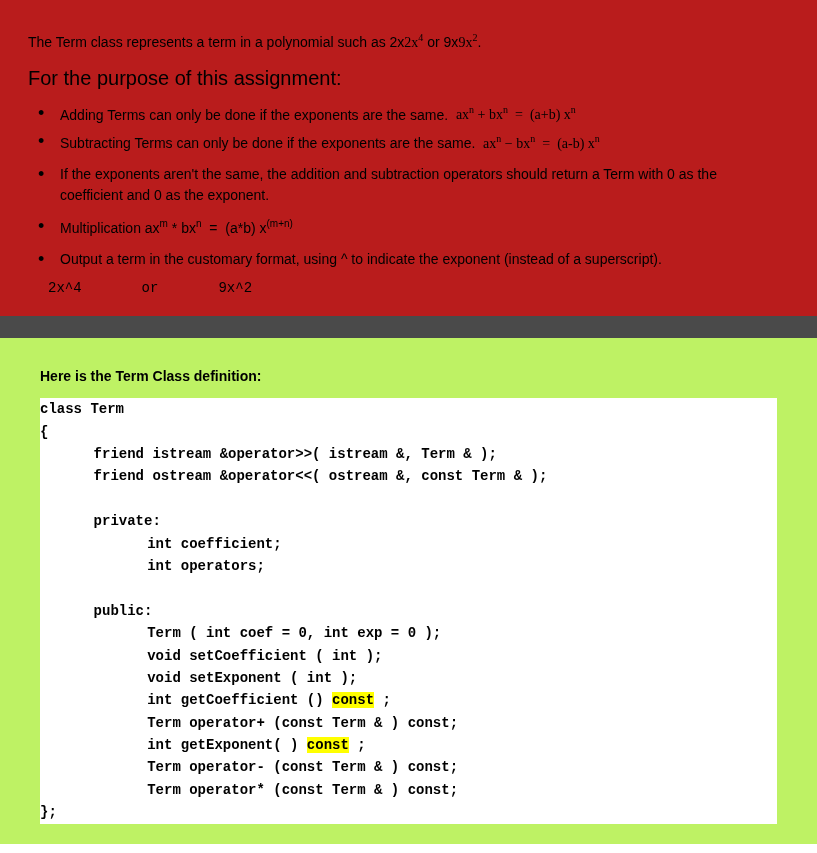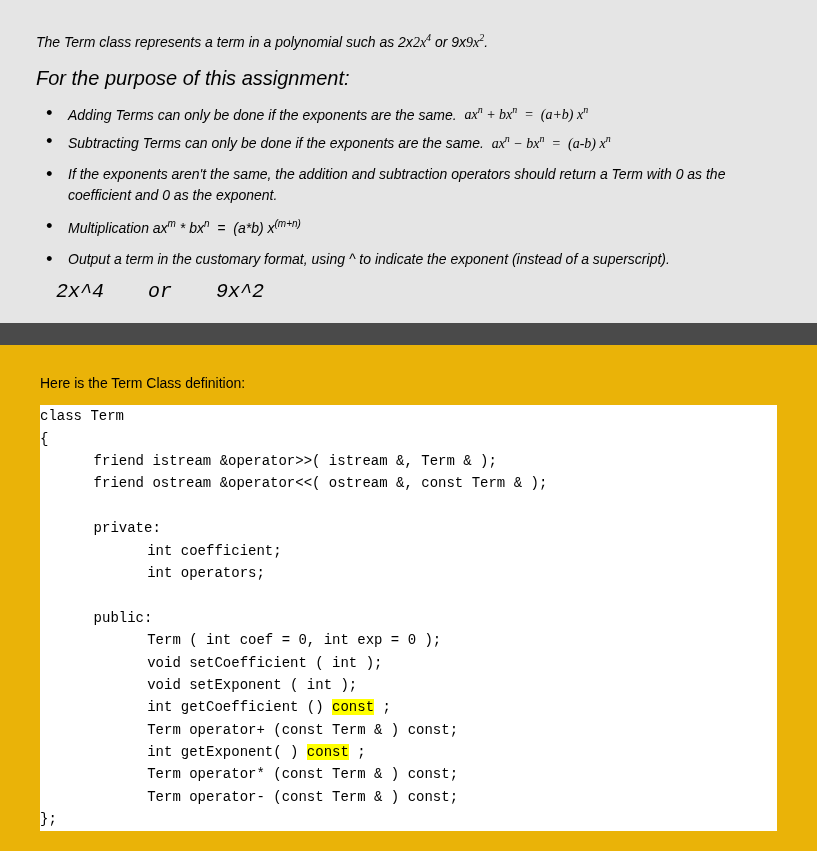--- a/index.html
+++ b/index.html
@@ -10,23 +10,22 @@
 
     body {
       font-family: Arial, sans-serif;
       font-size: 14px;
       color: #000;
       background: #fff;
       width: 817px;
     }
 
     .top-section {
-      background: #e5e5e5;
-      padding: 30px 40px 20px 36px;
-      font-style: italic;
+      background: #b91c1c;
+      padding: 30px 40px 20px 28px;
     }
 
     .intro-text {
       margin-bottom: 14px;
       font-size: 14px;
       line-height: 1.5;
     }
 
     .purpose-text {
       margin-bottom: 13px;
@@ -63,22 +62,23 @@
       vertical-align: super;
     }
 
     .divider-bar {
       height: 22px;
       background: #4a4a4a;
       width: 100%;
     }
 
     .bottom-section {
-      background: #eab308;
+      background: #bef264;
       padding: 30px 40px 20px 40px;
+      font-weight: bold;
     }
 
     .class-def-title {
       margin-bottom: 14px;
       font-size: 14px;
     }
 
     .code-block {
       font-family: 'Courier New', Courier, monospace;
       font-size: 14px;
@@ -102,22 +102,22 @@
 
     .highlight-yellow {
       background-color: #ffff00;
     }
 
     .example-line {
       display: flex;
       align-items: baseline;
       margin-top: 6px;
       font-family: 'Courier New', Courier, monospace;
-      font-size: 20px;
-      gap: 44px;
+      font-size: 14px;
+      gap: 60px;
     }
 
     .math-inline {
       font-family: 'Times New Roman', serif;
     }
   </style>
 </head>
 <body>
 
 <div class="top-section">
@@ -190,18 +190,18 @@
     <span class="code-line indent2">        int coefficient;</span>
     <span class="code-line indent2">        int operators;</span>
     <span class="code-line">&nbsp;</span>
     <span class="code-line indent1">    public:</span>
     <span class="code-line indent2">        Term ( int coef = 0, int exp = 0 );</span>
     <span class="code-line indent2">        void setCoefficient ( int );</span>
     <span class="code-line indent2">        void setExponent ( int );</span>
     <span class="code-line indent2"><span>        int getCoefficient () </span><span class="highlight-yellow">const</span><span> ;</span></span>
     <span class="code-line indent2">        Term operator+ (const Term &amp; ) const;</span>
     <span class="code-line indent2"><span>        int getExponent( ) </span><span class="highlight-yellow">const</span><span> ;</span></span>
+    <span class="code-line indent2">        Term operator- (const Term &amp; ) const;</span>
     <span class="code-line indent2">        Term operator* (const Term &amp; ) const;</span>
-    <span class="code-line indent2">        Term operator- (const Term &amp; ) const;</span>
     <span class="code-line">};</span>
   </div>
 
 </div>
 
 </body></html>

